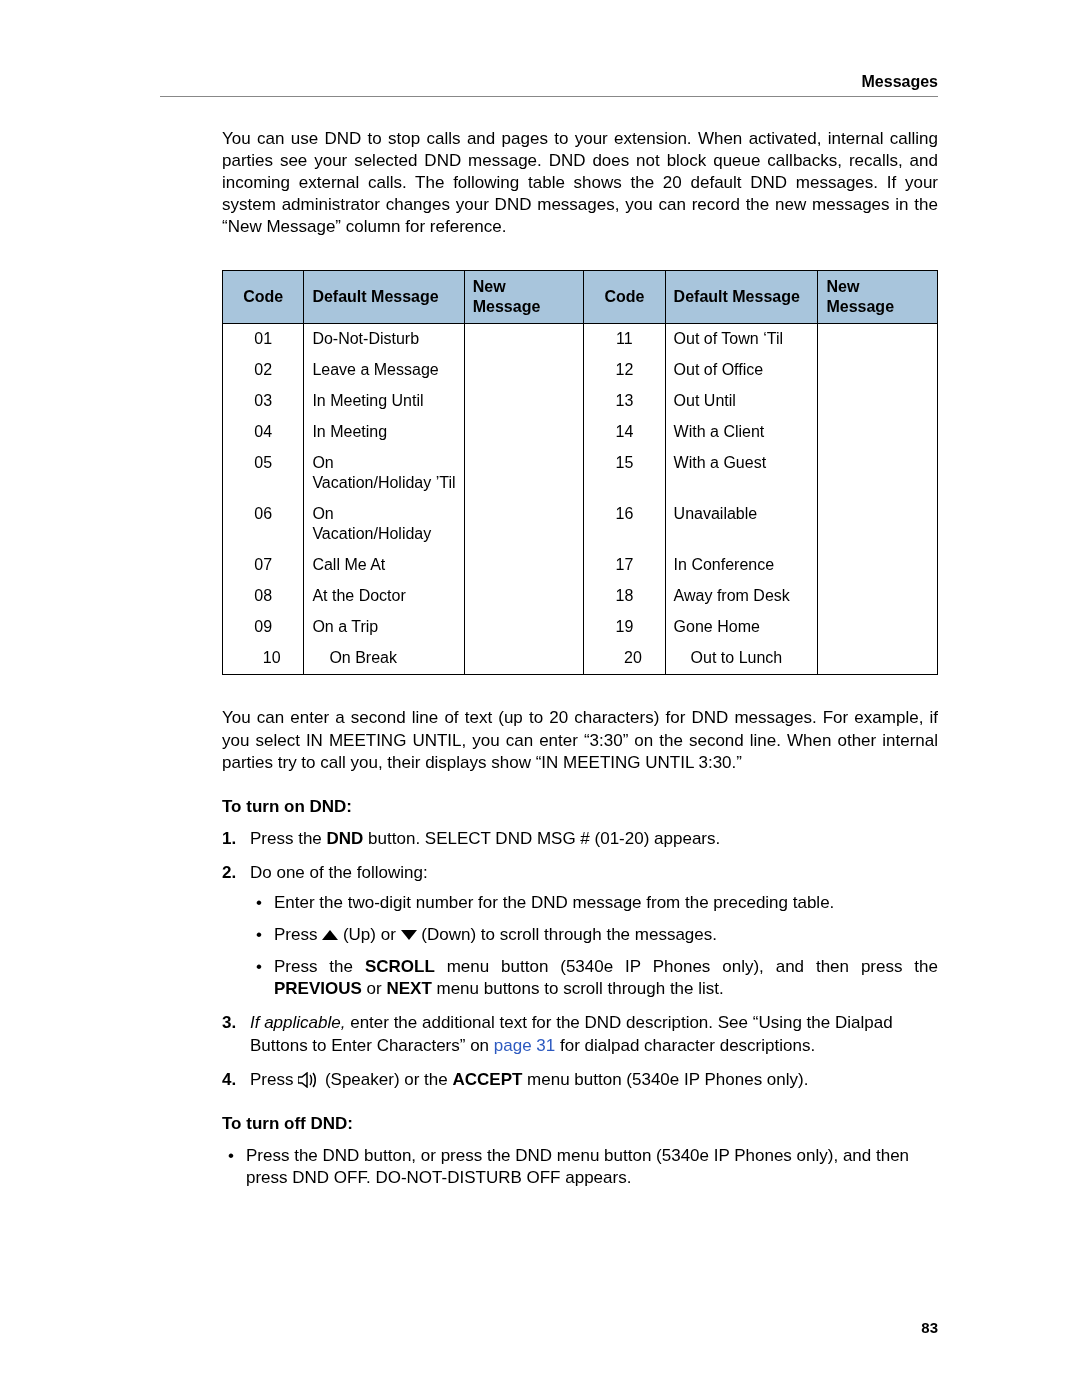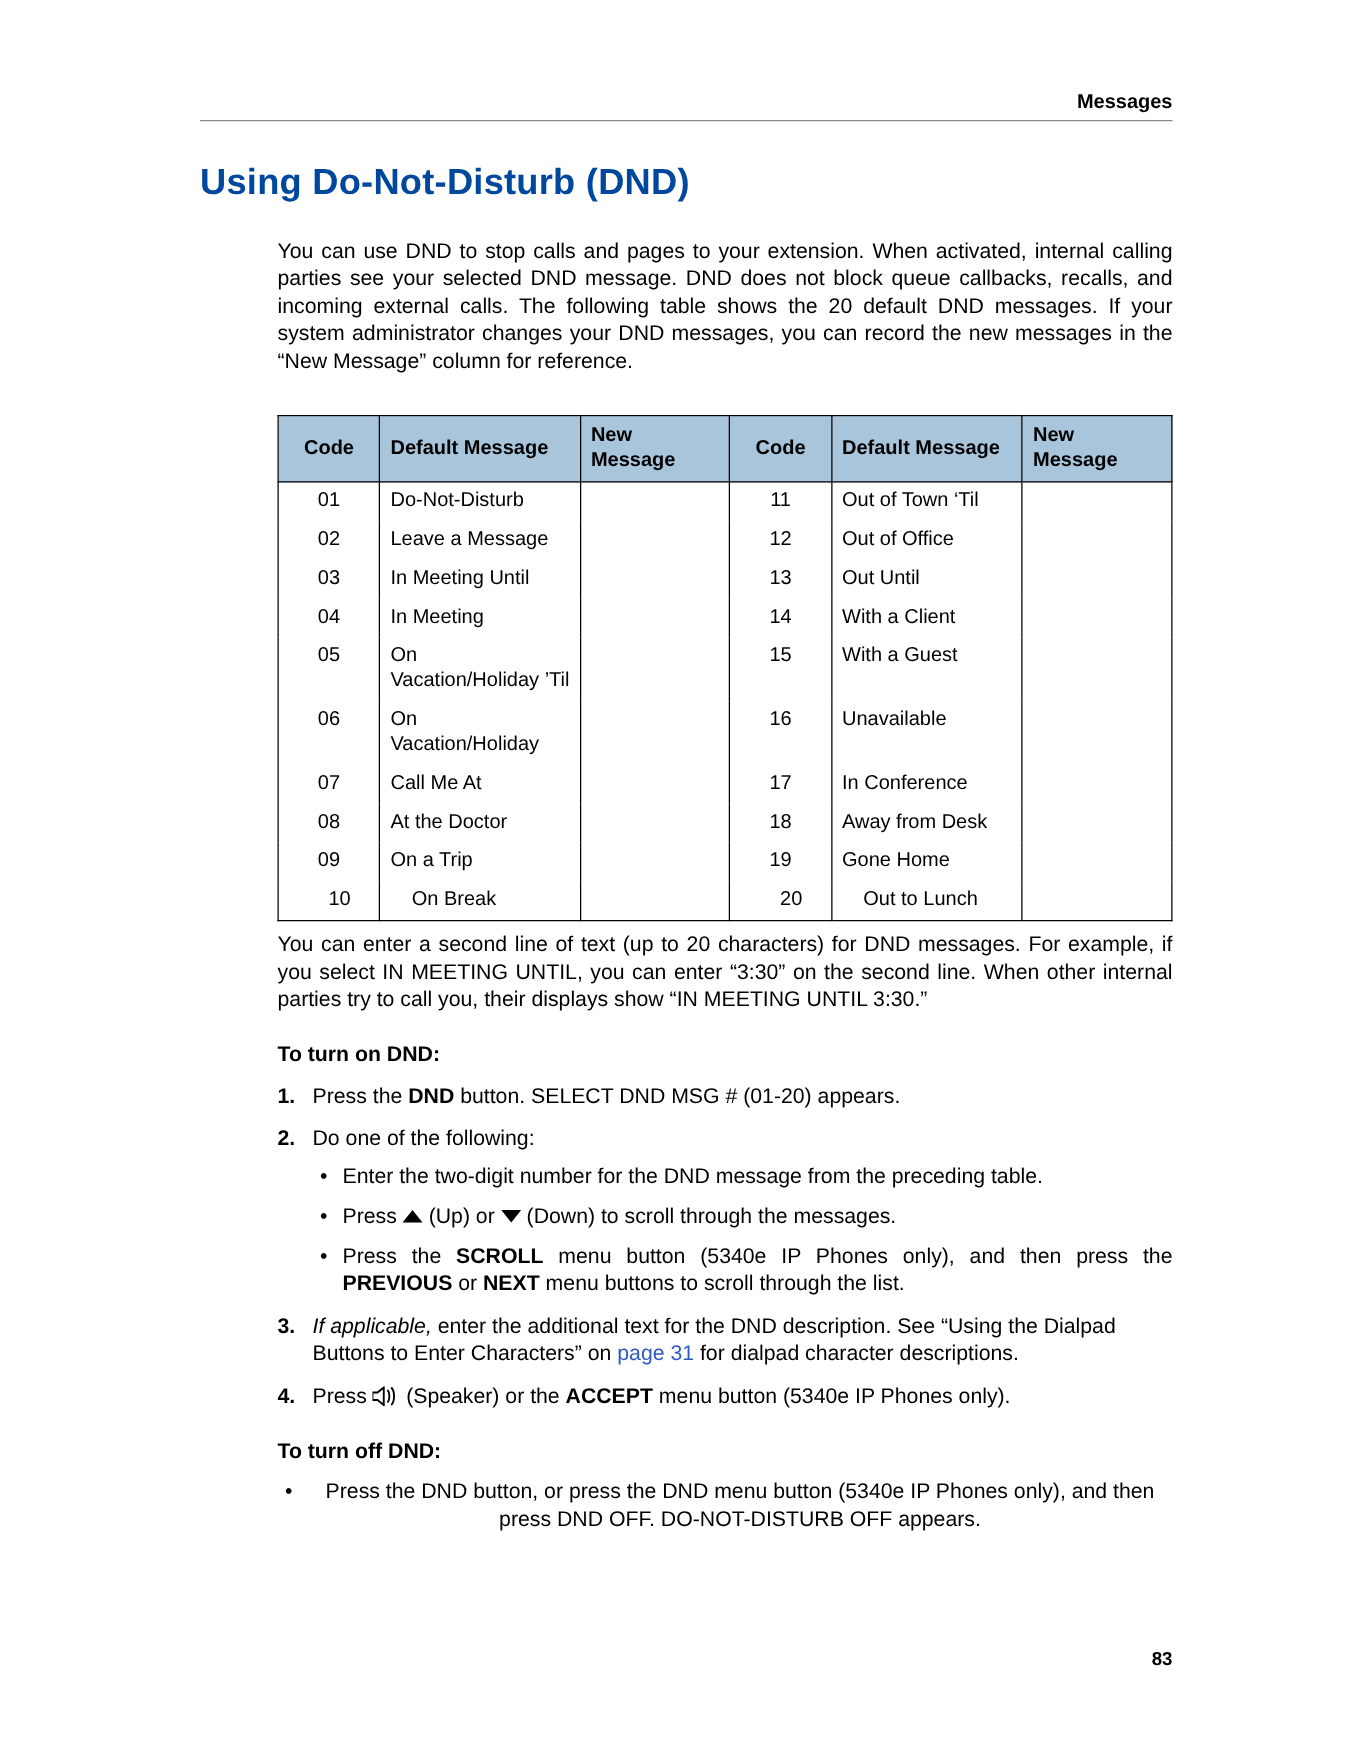--- a/index.html
+++ b/index.html
@@ -63,21 +63,21 @@
     color: var(--heading);
     font-size: 29px;
     font-weight: bold;
     margin: 0 0 24px 0;
     letter-spacing: 0.2px;
   }
   .body, .body2, .sub-title, .list, .bullets {
     margin-left: calc(var(--content-left) - var(--margin-left));
   }
   .body { margin-top: 0; margin-bottom: 32px; text-align: justify; }
-  .body2 { margin-top: 8px; margin-bottom: 18px; text-align: justify; }
+  .body2 { margin-top: 32px; margin-bottom: 18px; text-align: justify; }
   .sub-title { font-weight: bold; margin-top: 22px; margin-bottom: 10px; }
 
   table.dnd {
     border-collapse: collapse;
     width: calc(100% - (var(--content-left) - var(--margin-left)));
     margin-left: calc(var(--content-left) - var(--margin-left));
     font-size: 16px;
     line-height: 1.25;
   }
   table.dnd th {
@@ -129,21 +129,20 @@
   }
   ul.sub > li::before {
     content: "•";
     position: absolute;
     left: -18px;
   }
   ul.top-bullets {
     list-style: none;
     margin: 8px 0 0 calc(var(--content-left) - var(--margin-left));
     padding-left: 24px;
-    text-align: center;
   }
   ul.top-bullets > li {
     position: relative;
     margin-bottom: 10px;
   }
   ul.top-bullets > li::before {
     content: "•";
     position: absolute;
     left: -18px;
   }
@@ -159,21 +158,20 @@
   svg.speaker-icon { height: 16px; width: 22px; vertical-align: -3px; }
 </style>
 </head>
 <body>
 
 <div class="page">
   <div class="running-head">Messages</div>
   <div class="head-rule"></div>
 
   <div class="content">
-    <h1 class="title">Using Do-Not-Disturb (DND)</h1>
 
     <p class="body">You can use DND to stop calls and pages to your extension. When activated, internal calling parties see your selected DND message. DND does not block queue callbacks, recalls, and incoming external calls. The following table shows the 20 default DND messages. If your system administrator changes your DND messages, you can record the new messages in the “New Message” column for reference.</p>
 
     <table class="dnd">
       <thead>
         <tr>
           <th class="code">Code</th>
           <th class="msg1">Default Message</th>
           <th class="new">New Message</th>
           <th class="code">Code</th>

